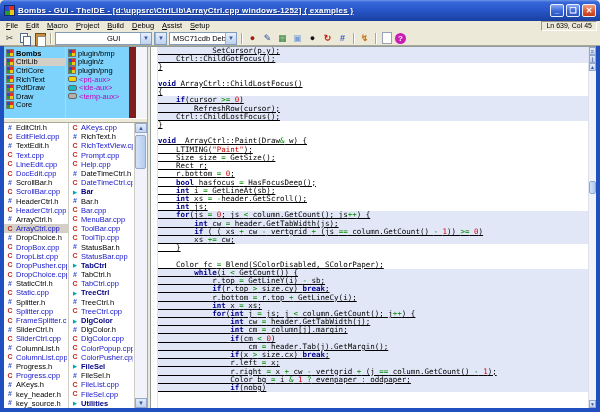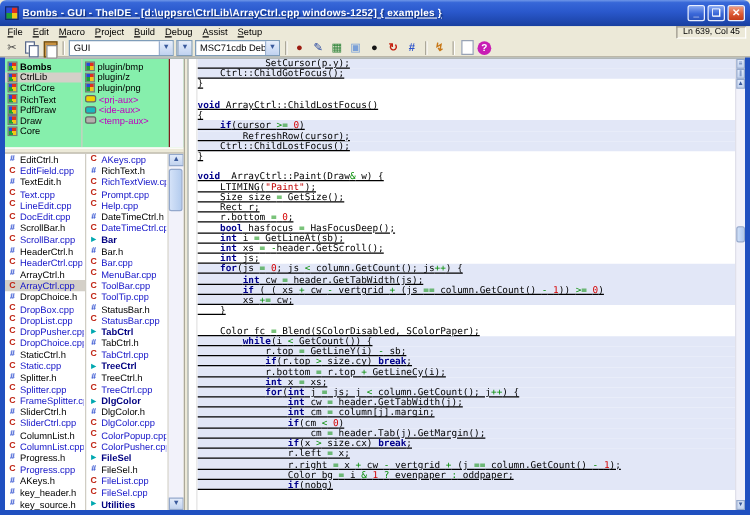--- a/index.html
+++ b/index.html
@@ -56,23 +56,23 @@
   [data-name="page-icon"] { }
   [data-name="page-icon"]::before { content:""; width:8px; height:10px; background:#fff; border:1px solid #98a2b4; }
   [data-name="hash-icon"], [data-name="refresh-icon"], [data-name="lightning-icon"] { font-weight:bold; }
 
   
   .frame { flex:1; display:flex; flex-direction:column; border-left:4px solid var(--frame);
     border-right:4px solid var(--frame); border-bottom:4px solid var(--frame); }
   .content { flex:1; display:flex; border-top:1px solid #919b9c; background:#fff; overflow:hidden; }
 
   .leftcol { width:143px; display:flex; flex-direction:column; flex:0 0 auto; }
-  .pkg-panel { height:71px; display:flex; background:#86efac; overflow:hidden; }
+  .pkg-panel { height:71px; display:flex; background:#7dd3fc; overflow:hidden; }
   .pkg-list { width:62px; border-right:1px solid #d0cdc4; padding-top:2px; }
-  .aux-list { flex:1; border-right:1px solid #7f1d1d; padding-top:2px; }
+  .aux-list { flex:1; border-right:7px solid #7f1d1d; padding-top:2px; }
   .pkg-sbar { width:11px; background:#f4f4fb; }
 
   .hsplit { height:5px; background:var(--chrome); border-top:1px solid #fff; border-bottom:1px solid #aca899; }
 
   .file-panel { flex:1; display:flex; background:#fff; overflow:hidden;justify-content:space-between; }
   .file-col { width:65px; border-right:1px solid #d0cdc4; }
   .file-col.c2 { flex:1; }
 
   .row { height:9.19px; display:flex; align-items:center; gap:2px; padding:0 1px 0 2px;
     font-size:7.5px; white-space:nowrap; overflow:hidden; color:#000; }
@@ -141,21 +141,21 @@
     <span class="ln-box" data-name="caret-position">Ln 639, Col 45</span>
   </div>
 
   <div class="toolbar" data-name="toolbar">
     <span id="tb-edit" data-name="edit-icon-group" style="display:flex;gap:2px;">
         <span class="tb-cmd" data-name="cut-icon" style="color: rgb(58, 58, 58);">✂</span>
         <span class="tb-cmd" data-name="copy-icon"></span>
         <span class="tb-cmd" data-name="paste-icon"></span>
       </span>
     <span class="tb-sep" data-name="toolbar-separator"></span>
-    <span class="combo" style="width:84px;" data-name="main-config-combo">
+    <span class="combo" style="width:97px;padding-left:48px;" data-name="main-config-combo">
       <span class="combo-text" data-name="main-config-value">GUI</span>
       <span class="combo-arrow" data-name="chevron-down-icon">▼</span>
     </span>
     <span class="combo" style="width:13px;" data-name="secondary-combo">
       <span class="combo-arrow" data-name="chevron-down-icon">▼</span>
     </span>
     <span class="combo" style="width:68px;" data-name="build-method-combo">
       <span class="combo-text" data-name="build-method-value">MSC71cdb Debug</span>
       <span class="combo-arrow" data-name="chevron-down-icon">▼</span>
     </span>

